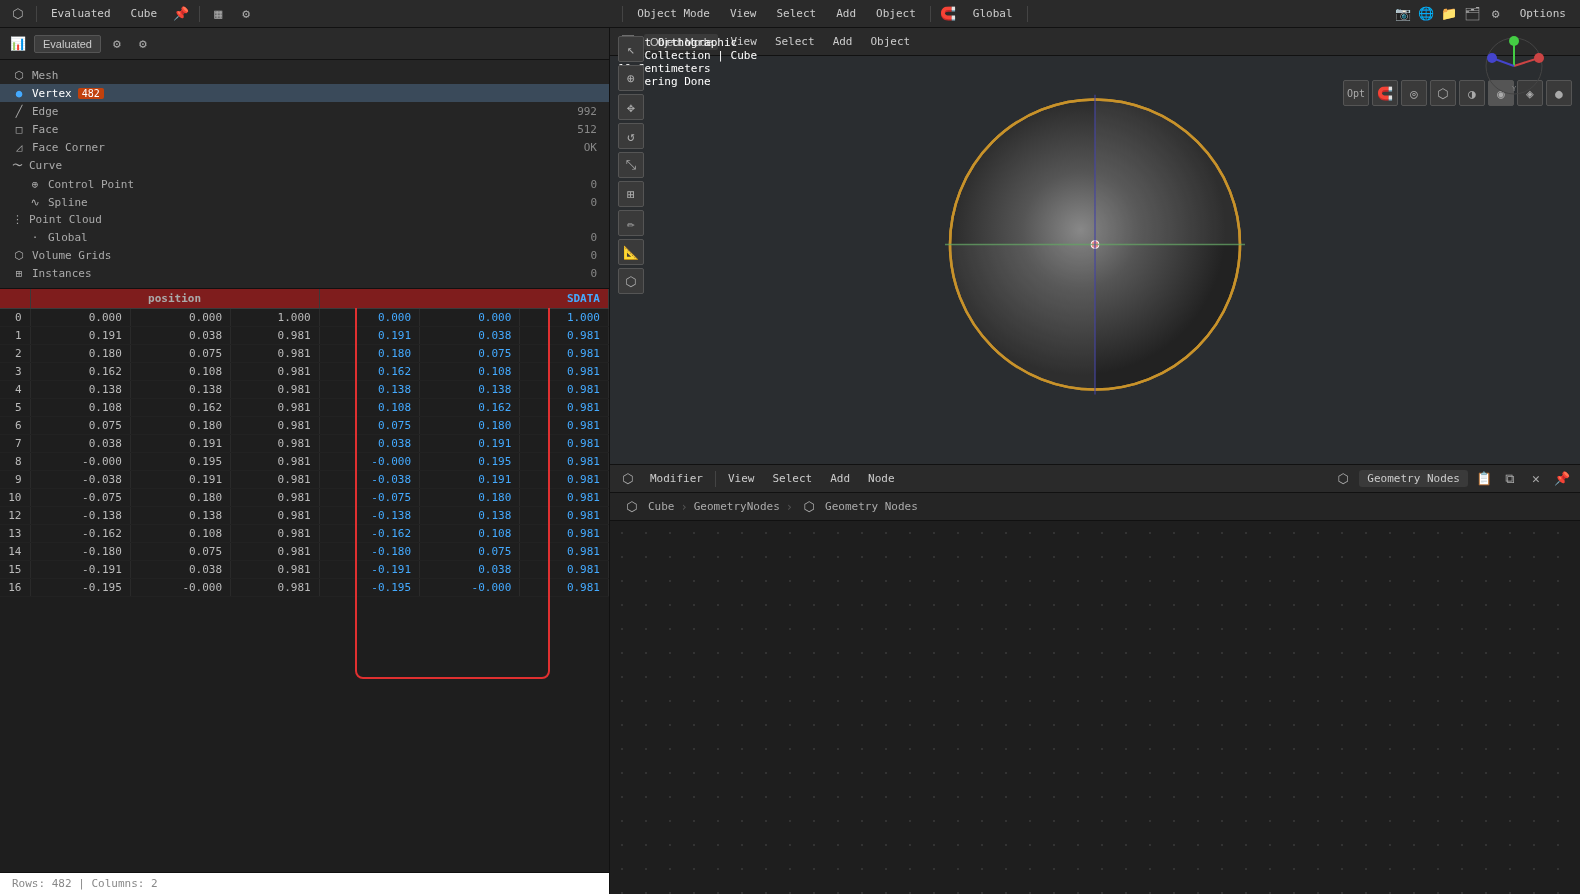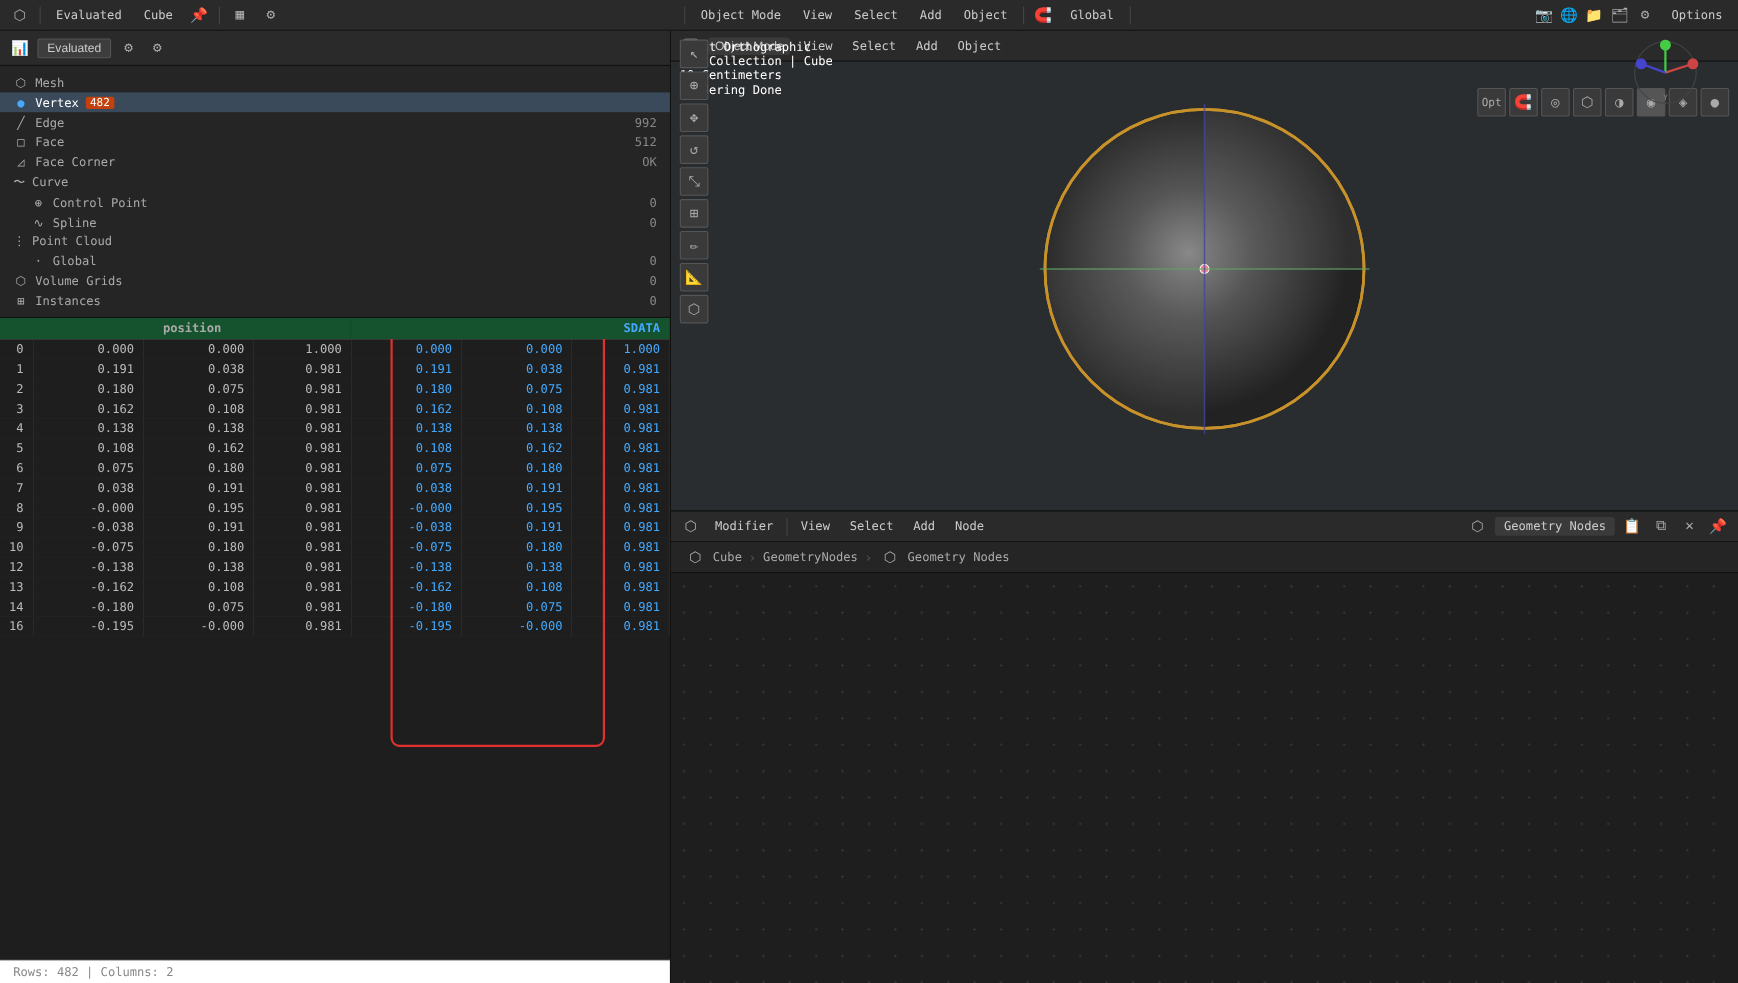--- a/index.html
+++ b/index.html
@@ -29,21 +29,21 @@
     .mesh-item .count { margin-left: auto; color: #888; }
     .mesh-item .badge { background: #c2410c; color: #fff; padding: 0 4px; border-radius: 2px; font-size: 10px; }
 
     .sub-item { padding-left: 28px; }
     .section-item { display: flex; align-items: center; padding: 2px 12px; gap: 6px; cursor: pointer; font-size: 11px; color: #aaa; }
 
     
     #spreadsheet { flex: 1; overflow: hidden; position: relative; }
     .table-container { overflow: auto; height: 100%; }
     table { border-collapse: collapse; width: 100%; font-size: 11px; }
-    table th { background: #14532d; color: #aaa; padding: 3px 8px; text-align: right; border-right: 1px solid #3a3a3a; border-bottom: 1px solid #3a3a3a; position: sticky; top: 0; z-index: 2; }
+    table th { background: #7f1d1d; color: #aaa; padding: 3px 8px; text-align: right; border-right: 1px solid #3a3a3a; border-bottom: 1px solid #3a3a3a; position: sticky; top: 0; z-index: 2; }
     table th:first-child { text-align: right; width: 30px; }
     table td { padding: 2px 8px; text-align: right; border-right: 1px solid #2a2a2a; border-bottom: 1px solid #222; color: #bbb; }
 
     #rows-info { background: #ffffff; padding: 4px 12px; font-size: 11px; color: #888; border-top: 1px solid #111; }
 
     
     #right-panel { flex: 1; display: flex; flex-direction: column; }
 
     
     #viewport { flex: 1; position: relative; background: #2a2d30; overflow: hidden; }
@@ -319,20 +319,29 @@
               <tr>
                 <td>14</td>
                 <td>-0.180</td>
                 <td>0.075</td>
                 <td>0.981</td>
                 <td style="color: rgb(68, 170, 255);">-0.180</td>
                 <td style="color: rgb(68, 170, 255);">0.075</td>
                 <td style="color: rgb(68, 170, 255);">0.981</td>
               </tr>
               <tr>
+                <td>15</td>
+                <td>-0.191</td>
+                <td>0.038</td>
+                <td>0.981</td>
+                <td style="color: rgb(68, 170, 255);">-0.191</td>
+                <td style="color: rgb(68, 170, 255);">0.038</td>
+                <td style="color: rgb(68, 170, 255);">0.981</td>
+              </tr>
+              <tr>
                 <td>16</td>
                 <td>-0.195</td>
                 <td>-0.000</td>
                 <td>0.981</td>
                 <td style="color: rgb(68, 170, 255);">-0.195</td>
                 <td style="color: rgb(68, 170, 255);">-0.000</td>
                 <td style="color: rgb(68, 170, 255);">0.981</td>
               </tr>
             </tbody>
         </table>

